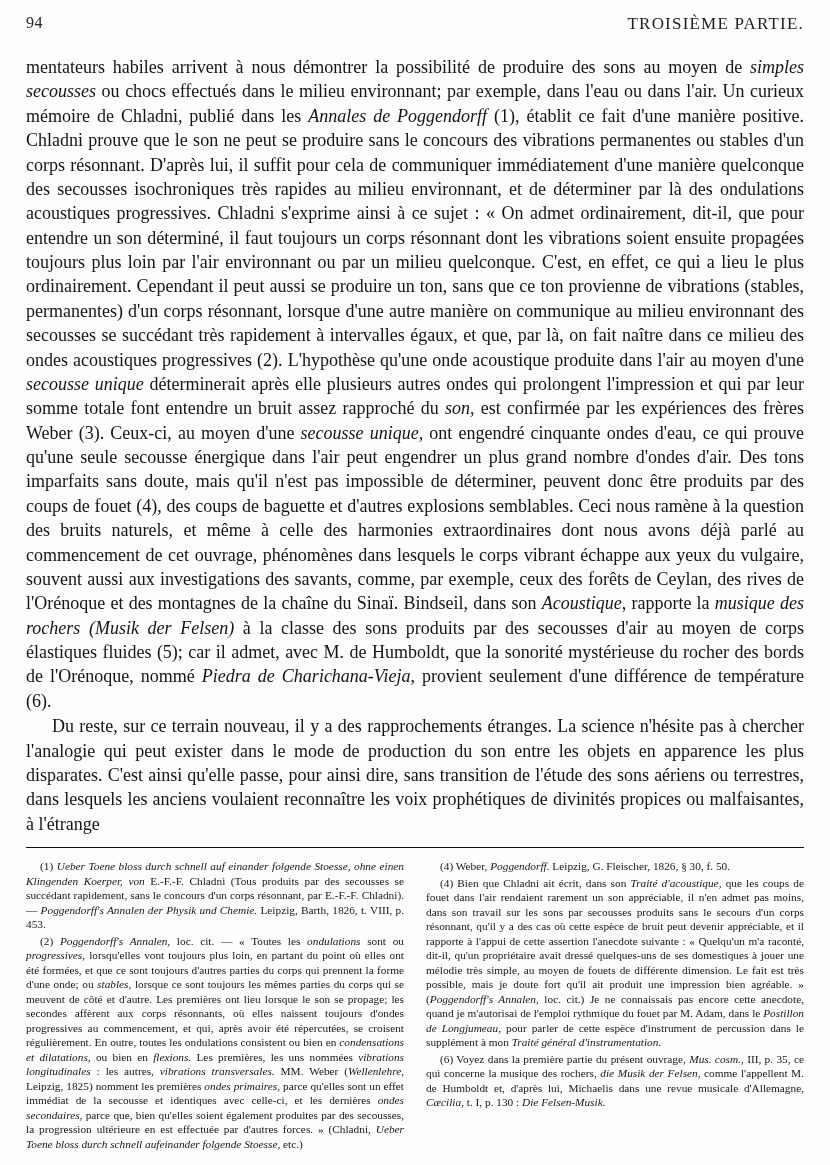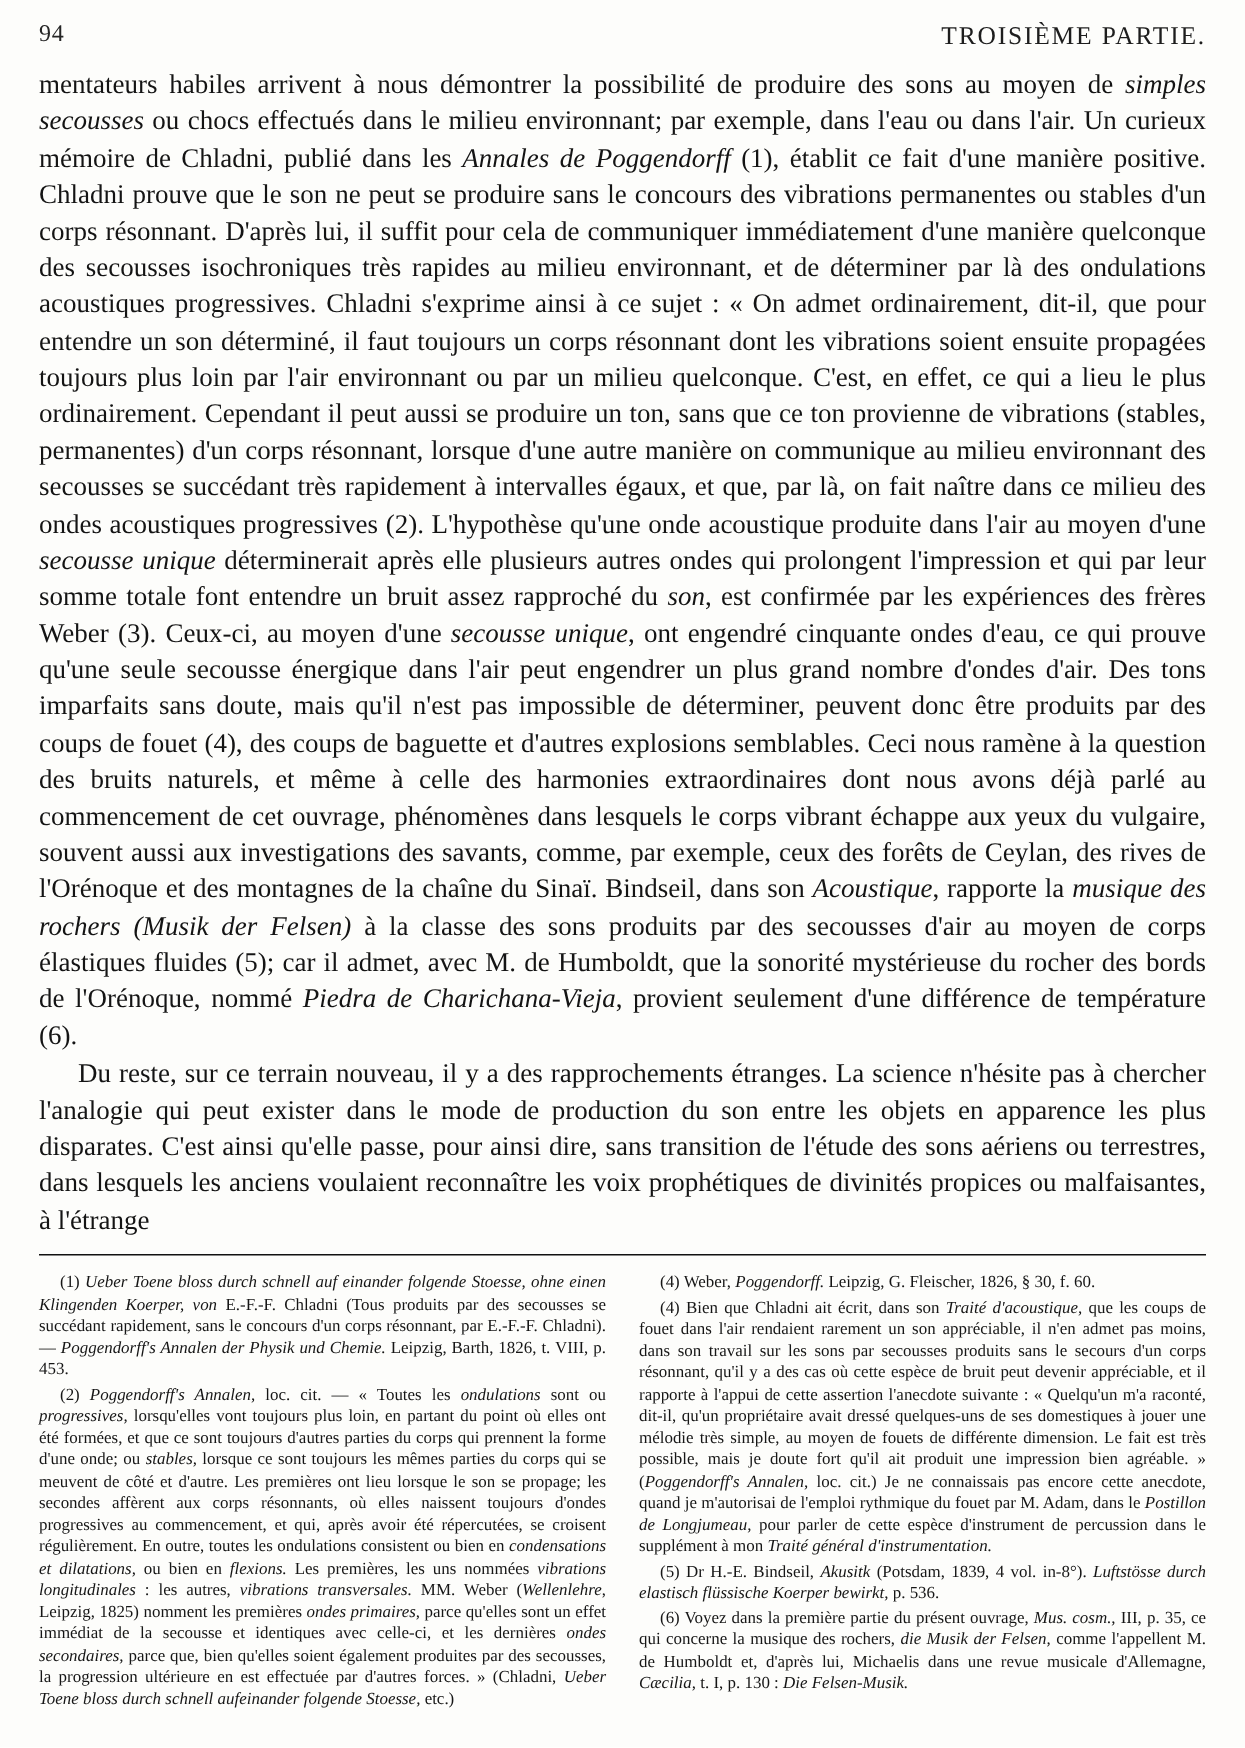--- a/index.html
+++ b/index.html
@@ -14,21 +14,21 @@
     background: #fdfdfb;
     font-family: "Liberation Serif", serif;
     color: #1a1a1a;
     overflow: hidden;
     box-sizing: border-box;
     padding: 14px 26px 10px 26px;
   }
   .header {
     position: relative;
     height: 26px;
-    margin-bottom: 4px;
+    margin-bottom: 15px;
   }
   .folio {
     position: absolute;
     left: 0;
     top: 0;
     font-size: 16px;
     letter-spacing: 0.5px;
     color: #262626;
   }
   .running-title {
@@ -93,20 +93,19 @@
     </div>
 
   <hr class="rule">
 
   <div class="notes">
     <div class="notes-col" id="notes-left">
         <p class="note"><span>(1) </span><span class="it">Ueber Toene bloss durch schnell auf einander folgende Stoesse, ohne einen Klingenden Koerper, von</span><span> E.-F.-F. Chladni (Tous produits par des secousses se succédant rapidement, sans le concours d'un corps résonnant, par E.-F.-F. Chladni). — </span><span class="it">Poggendorff's Annalen der Physik und Chemie.</span><span> Leipzig, Barth, 1826, t. VIII, p. 453.</span></p>
         <p class="note"><span>(2) </span><span class="it">Poggendorff's Annalen,</span><span> loc. cit. — « Toutes les </span><span class="it">ondulations</span><span> sont ou </span><span class="it">progressives,</span><span> lorsqu'elles vont toujours plus loin, en partant du point où elles ont été formées, et que ce sont toujours d'autres parties du corps qui prennent la forme d'une onde; ou </span><span class="it">stables,</span><span> lorsque ce sont toujours les mêmes parties du corps qui se meuvent de côté et d'autre. Les premières ont lieu lorsque le son se propage; les secondes affèrent aux corps résonnants, où elles naissent toujours d'ondes progressives au commencement, et qui, après avoir été répercutées, se croisent régulièrement. En outre, toutes les ondulations consistent ou bien en </span><span class="it">condensations et dilatations,</span><span> ou bien en </span><span class="it">flexions.</span><span> Les premières, les uns nommées </span><span class="it">vibrations longitudinales</span><span> : les autres, </span><span class="it">vibrations transversales.</span><span> MM. Weber (</span><span class="it">Wellenlehre</span><span>, Leipzig, 1825) nomment les premières </span><span class="it">ondes primaires,</span><span> parce qu'elles sont un effet immédiat de la secousse et identiques avec celle-ci, et les dernières </span><span class="it">ondes secondaires,</span><span> parce que, bien qu'elles soient également produites par des secousses, la progression ultérieure en est effectuée par d'autres forces. » (Chladni, </span><span class="it">Ueber Toene bloss durch schnell aufeinander folgende Stoesse,</span><span> etc.)</span></p>
       </div>
     <div class="notes-col" id="notes-right">
-        <p class="note"><span>(4) Weber, </span><span class="it">Poggendorff.</span><span> Leipzig, G. Fleischer, 1826, § 30, f. 60.</span></p>
+        <p class="note"><span>(4) Weber, </span><span class="it">Poggendorff.</span><span> Leipzig, G. Fleischer, 1826, § 30, f. 50.</span></p>
         <p class="note"><span>(4) Bien que Chladni ait écrit, dans son </span><span class="it">Traité d'acoustique,</span><span> que les coups de fouet dans l'air rendaient rarement un son appréciable, il n'en admet pas moins, dans son travail sur les sons par secousses produits sans le secours d'un corps résonnant, qu'il y a des cas où cette espèce de bruit peut devenir appréciable, et il rapporte à l'appui de cette assertion l'anecdote suivante : « Quelqu'un m'a raconté, dit-il, qu'un propriétaire avait dressé quelques-uns de ses domestiques à jouer une mélodie très simple, au moyen de fouets de différente dimension. Le fait est très possible, mais je doute fort qu'il ait produit une impression bien agréable. » (</span><span class="it">Poggendorff's Annalen,</span><span> loc. cit.) Je ne connaissais pas encore cette anecdote, quand je m'autorisai de l'emploi rythmique du fouet par M. Adam, dans le </span><span class="it">Postillon de Longjumeau,</span><span> pour parler de cette espèce d'instrument de percussion dans le supplément à mon </span><span class="it">Traité général d'instrumentation.</span></p>
-        <p class="note"><span>(5) D</span><span>r</span><span> H.-E. Bindseil, </span><span class="it">Akusitk</span><span> (Potsdam, 1839, 4 vol. in-8°). </span><span class="it">Luftstösse durch elastisch flüssische Koerper bewirkt,</span><span> p. 536.</span></p>
         <p class="note"><span>(6) Voyez dans la première partie du présent ouvrage, </span><span class="it">Mus. cosm.,</span><span> III, p. 35, ce qui concerne la musique des rochers, </span><span class="it">die Musik der Felsen,</span><span> comme l'appellent M. de Humboldt et, d'après lui, Michaelis dans une revue musicale d'Allemagne, </span><span class="it">Cæcilia,</span><span> t. I, p. 130 : </span><span class="it">Die Felsen-Musik.</span></p>
       </div>
   </div>
 
 </div>
 
 </body></html>

